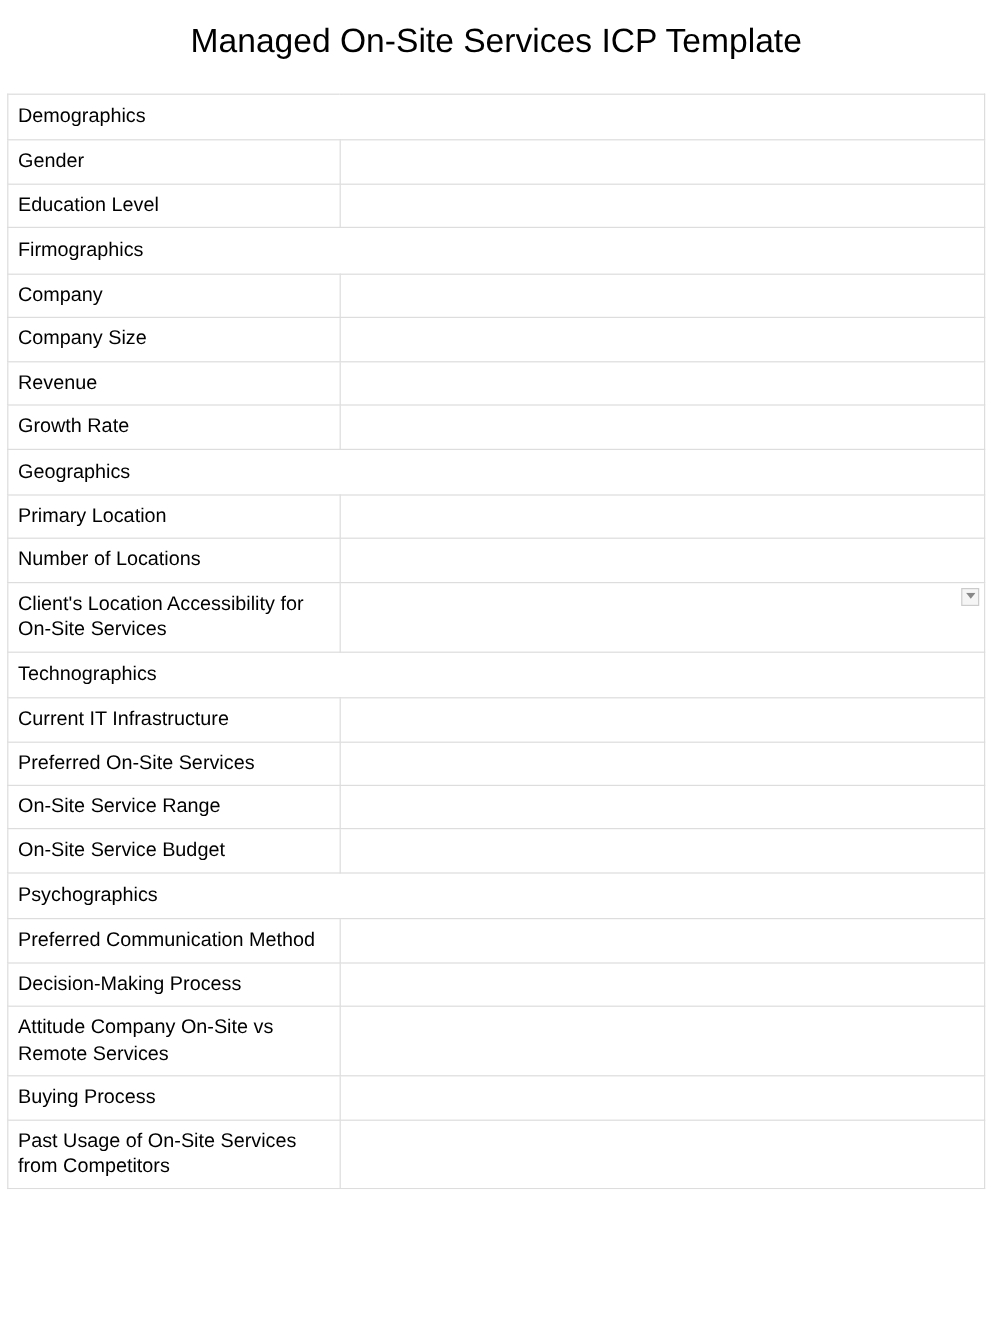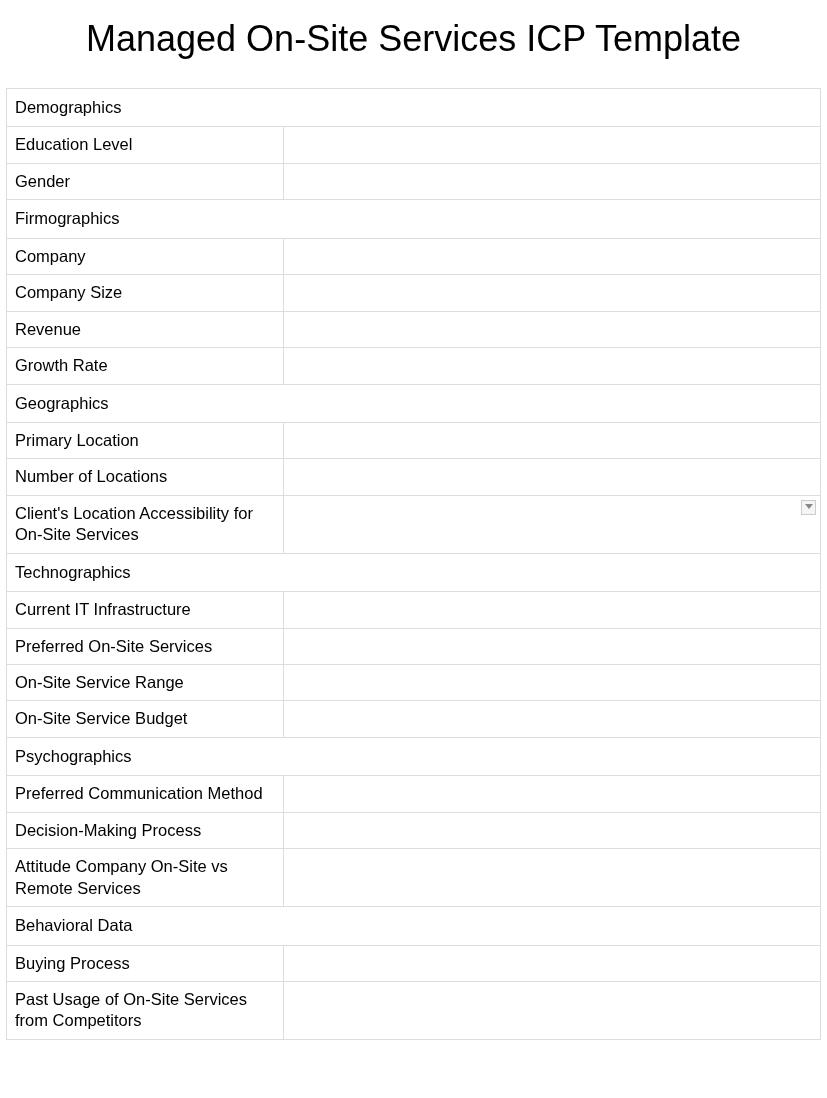--- a/index.html
+++ b/index.html
@@ -7,21 +7,21 @@
       margin: 0;
       padding: 0;
     }
     body {
       font-family: Arial, Helvetica, sans-serif;
       background: #ffffff;
       width: 827px;
       padding: 0;
     }
     .page-title {
-      font-size: 36px;
+      font-size: 28px;
       font-weight: 400;
       text-align: center;
       margin: 18px 0 28px 0;
       color: #000;
     }
     .table {
       width: 815px;
       margin: 0 6px;
       border-collapse: collapse;
       border: 1px solid #ddd;
@@ -66,25 +66,25 @@
 <body>
 
 <h1 class="page-title">Managed On-Site Services ICP Template</h1>
 
 <table class="table">
   <tbody id="table-body">
       <tr class="section-header">
         <td colspan="2">Demographics</td>
       </tr>
       <tr>
-        <td class="col-label">Education Level</td>
+        <td class="col-label">Gender</td>
         <td class="col-value"></td>
       </tr>
       <tr>
-        <td class="col-label">Gender</td>
+        <td class="col-label">Education Level</td>
         <td class="col-value"></td>
       </tr>
       <tr class="section-header">
         <td colspan="2">Firmographics</td>
       </tr>
       <tr>
         <td class="col-label">Company</td>
         <td class="col-value"></td>
       </tr>
       <tr>
@@ -147,23 +147,20 @@
         <td class="col-value"></td>
       </tr>
       <tr>
         <td class="col-label">Decision-Making Process</td>
         <td class="col-value"></td>
       </tr>
       <tr>
         <td class="col-label">Attitude Company On-Site vs Remote Services</td>
         <td class="col-value"></td>
       </tr>
-      <tr class="section-header">
-        <td colspan="2">Behavioral Data</td>
-      </tr>
       <tr>
         <td class="col-label">Buying Process</td>
         <td class="col-value"></td>
       </tr>
       <tr>
         <td class="col-label">Past Usage of On-Site Services from Competitors</td>
         <td class="col-value"></td>
       </tr>
     </tbody>
 </table>

